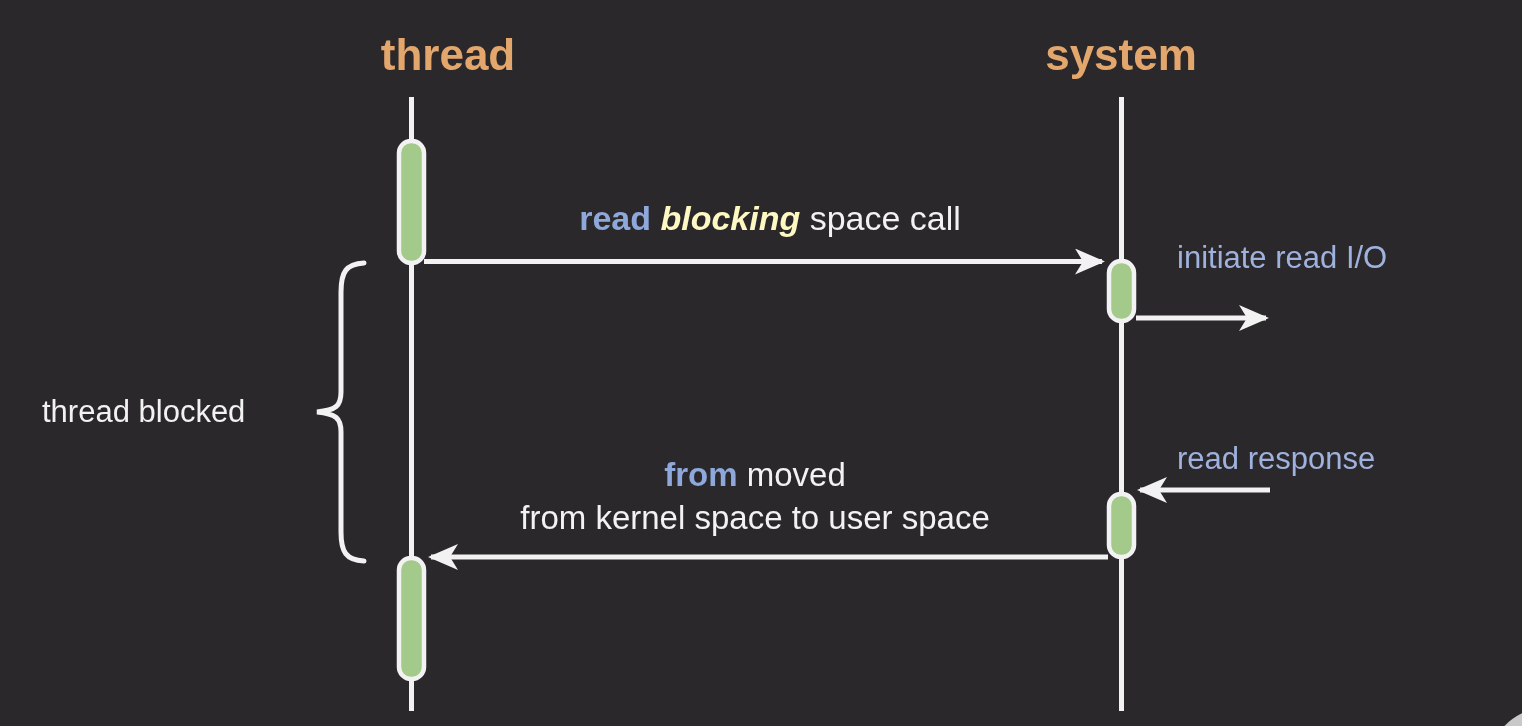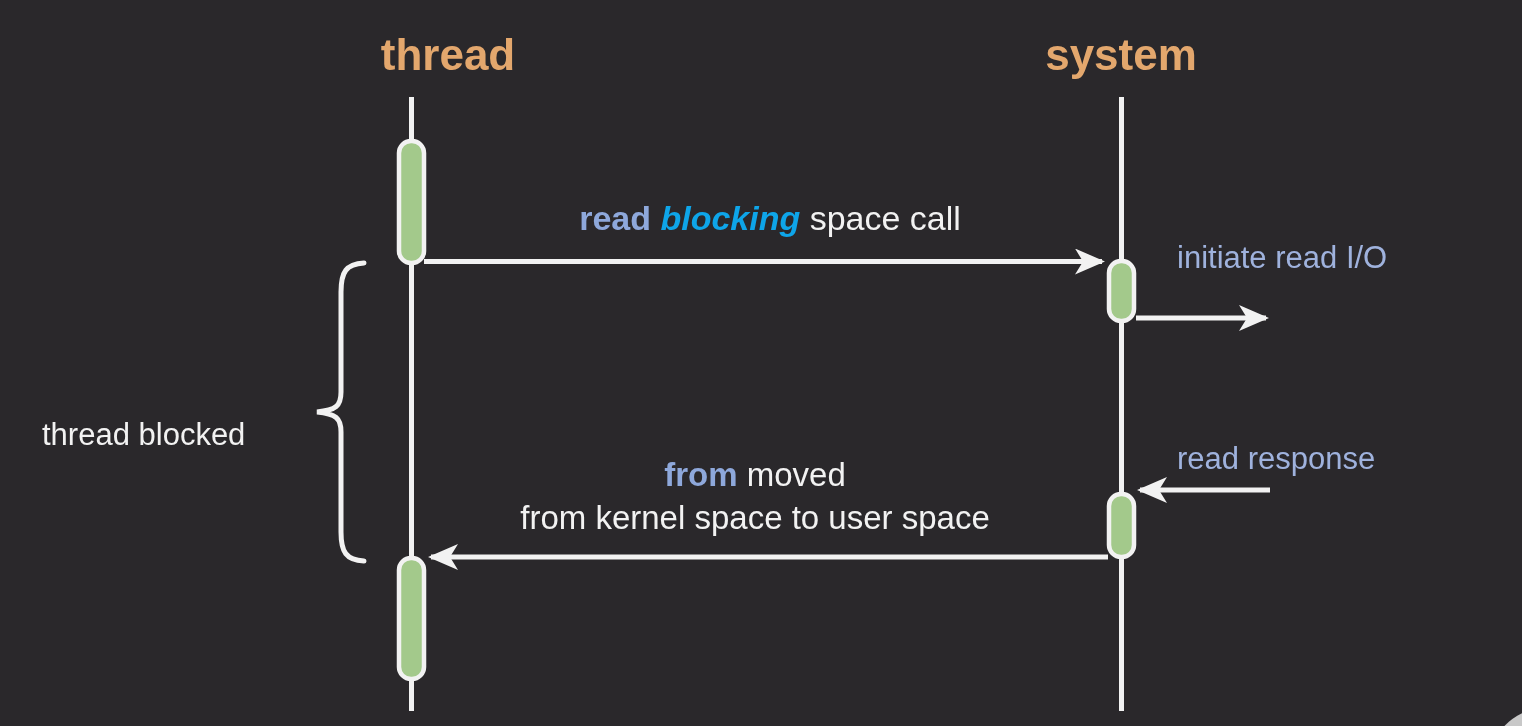--- a/index.html
+++ b/index.html
@@ -23,32 +23,32 @@
     white-space: nowrap;
   }
   .actor-thread { left: 412px; margin-left: 36px; }
   .actor-kernel { left: 1121px; }
   .msg-syscall {
     left: 770px; top: 199px;
     transform: translateX(-50%);
     font-size: 34px;
   }
   .hl-blue  { color: #8ea8db; font-weight: bold; }
-  .hl-pink  { color: #0ea5e9; font-weight: bold; font-style: italic; }
+  .hl-pink  { color: #fef9c3; font-weight: bold; font-style: italic; }
   .io-label { color: #9fb2dd; font-size: 31px; }
   .msg-initiate { left: 1177px; top: 240px; }
   .msg-response { left: 1177px; top: 433px; margin-top: 8px; }
   .msg-data {
     left: 755px; top: 453px;
     transform: translateX(-50%);
     font-size: 33px;
     text-align: center;
     line-height: 43px;
   }
-  .msg-blocked { left: 42px; top: 394px; font-size: 31px; margin-top: 23px; }
+  .msg-blocked { left: 42px; top: 394px; font-size: 31px; }
 </style>
 </head>
 <body>
 
 <div class="stage">
 
   <svg width="1522" height="726" viewBox="0 0 1522 726">
     <defs>
       <marker id="arrowhead" markerUnits="userSpaceOnUse" markerWidth="34" markerHeight="28" refX="27" refY="13" orient="auto">
         <path d="M0,0 L30,13 L0,26 L8,13 Z" fill="#f2f2f2"></path>

